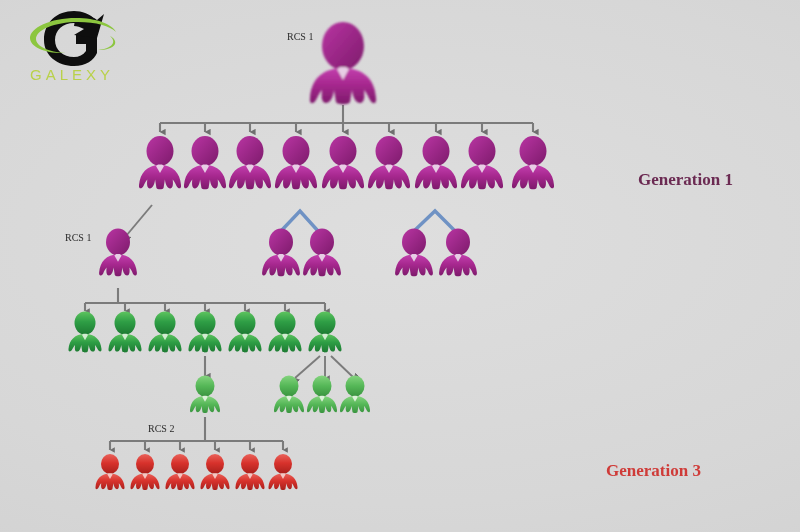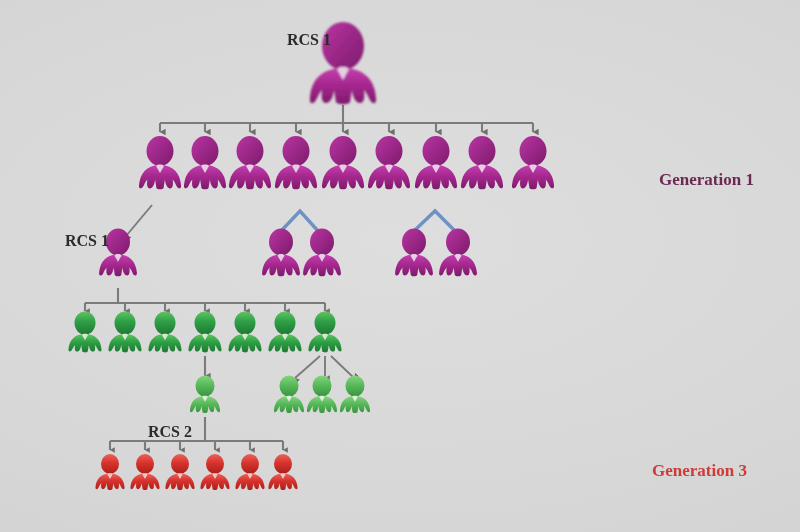--- a/index.html
+++ b/index.html
@@ -22,41 +22,53 @@
     position:absolute;left:6px;top:58px;
     font-family:"Liberation Sans", sans-serif;
     font-size:15px;letter-spacing:4px;color:#b9d14a;font-weight:400;
   }
 
   
   .gen-label{
     font-family:"Liberation Serif", serif;
     font-weight:bold;font-size:17px;white-space:nowrap;
   }
-  #gen1{left:638px;top:170px;color:#6b2a52;margin-left:21px;}
+  #gen1{left:638px;top:170px;color:#6b2a52;}
   #gen2{left:638px;top:366px;color:#2f7a3e;}
-  #gen3{left:652px;top:461px;color:#cf3b38;}
+  #gen3{left:606px;top:461px;color:#cf3b38;}
 
   
   .rcs-label{
     font-family:"Liberation Serif", serif;
-    font-weight:bold;font-size:16px;color:#2b2b2b;white-space:nowrap;
+    font-weight:normal;font-size:10px;color:#2b2b2b;white-space:nowrap;
   }
   #rcs1a{left:287px;top:31px;}
   #rcs1b{left:65px;top:232px;}
   #rcs2{left:148px;top:375px;margin-top:48px;}
 
   svg{position:absolute;left:0;top:0;overflow:visible;}
   #wires{width:800px;height:532px;pointer-events:none;}
 </style>
 </head>
 <body>
 
 <div id="stage">
 
+  <div id="logo" class="abs">
+    <svg width="110" height="62" viewBox="0 0 110 62">
+      <path d="M20 32 C20 48 34 58 50 58 C62 58 70 52 73 45 L73 26 L52 26 L52 36 L62 36 L62 43
+               C59 47 55 49 50 49 C39 49 31 42 31 32 C31 22 39 15 50 15 C56 15 61 17 64 20
+               L72 12 C66 6 58 3 50 3 C33 3 20 14 20 32 Z" fill="#0e0e0e"></path>
+      <path d="M52 6 C60 6 68 8 73 12 L80 6 L73 30 L50 27 L60 21 C56 19 53 18 50 18 Z" fill="#0e0e0e"></path>
+      <path d="M6 30 C6 20 26 10 52 10 C72 10 88 16 92 24 C86 18 72 14 54 14 C30 14 12 22 12 31
+               C12 38 24 44 42 45 C22 46 6 39 6 30 Z" fill="#8cc63f"></path>
+      <path d="M86 28 C90 30 92 33 91 36 C89 40 82 42 74 42 C83 41 88 38 89 35 C90 32 88 30 86 28 Z" fill="#8cc63f"></path>
+    </svg>
+    <div class="logo-word">GALEXY</div>
+  </div>
 
   <svg id="wires">
     <defs>
       <marker id="arrGray" markerWidth="7" markerHeight="7" refX="3.2" refY="5.6" orient="auto" markerUnits="userSpaceOnUse">
         <path d="M0,0 L3.2,6 L6.4,0 Z" fill="#6f6f6f"></path>
       </marker>
       <marker id="arrGraySm" markerWidth="6" markerHeight="6" refX="2.7" refY="4.8" orient="auto" markerUnits="userSpaceOnUse">
         <path d="M0,0 L2.7,5 L5.4,0 Z" fill="#6f6f6f"></path>
       </marker>
       <linearGradient id="pplPurple" x1="0" y1="0" x2="0" y2="1">

